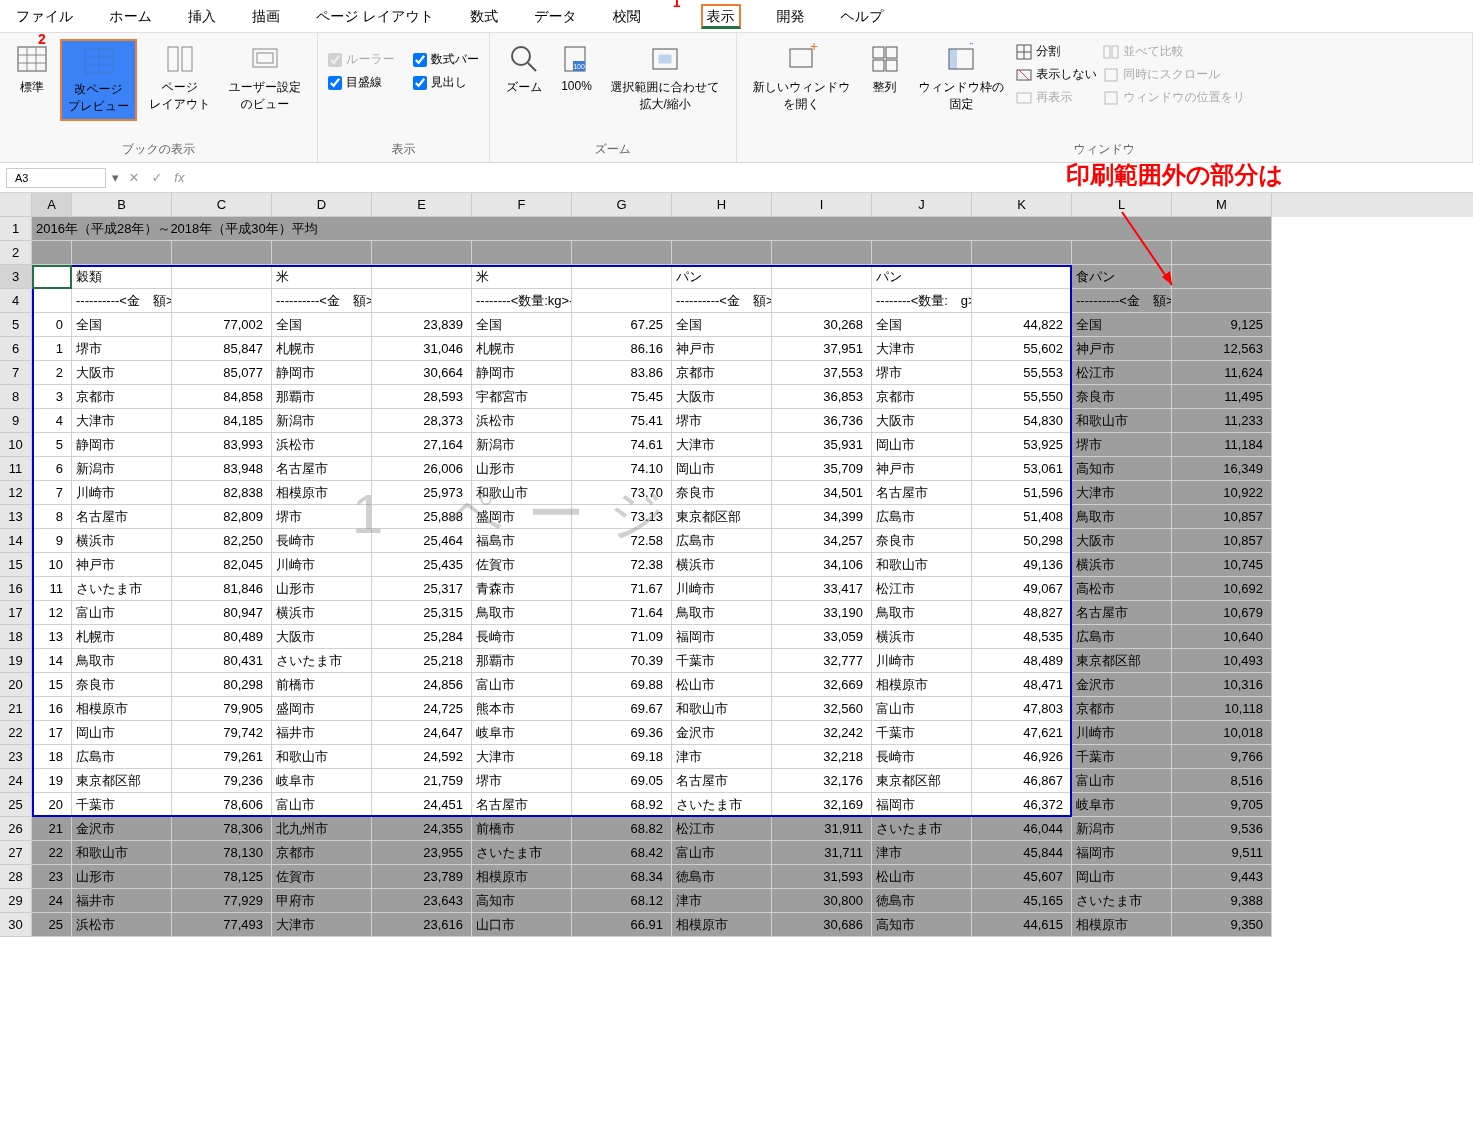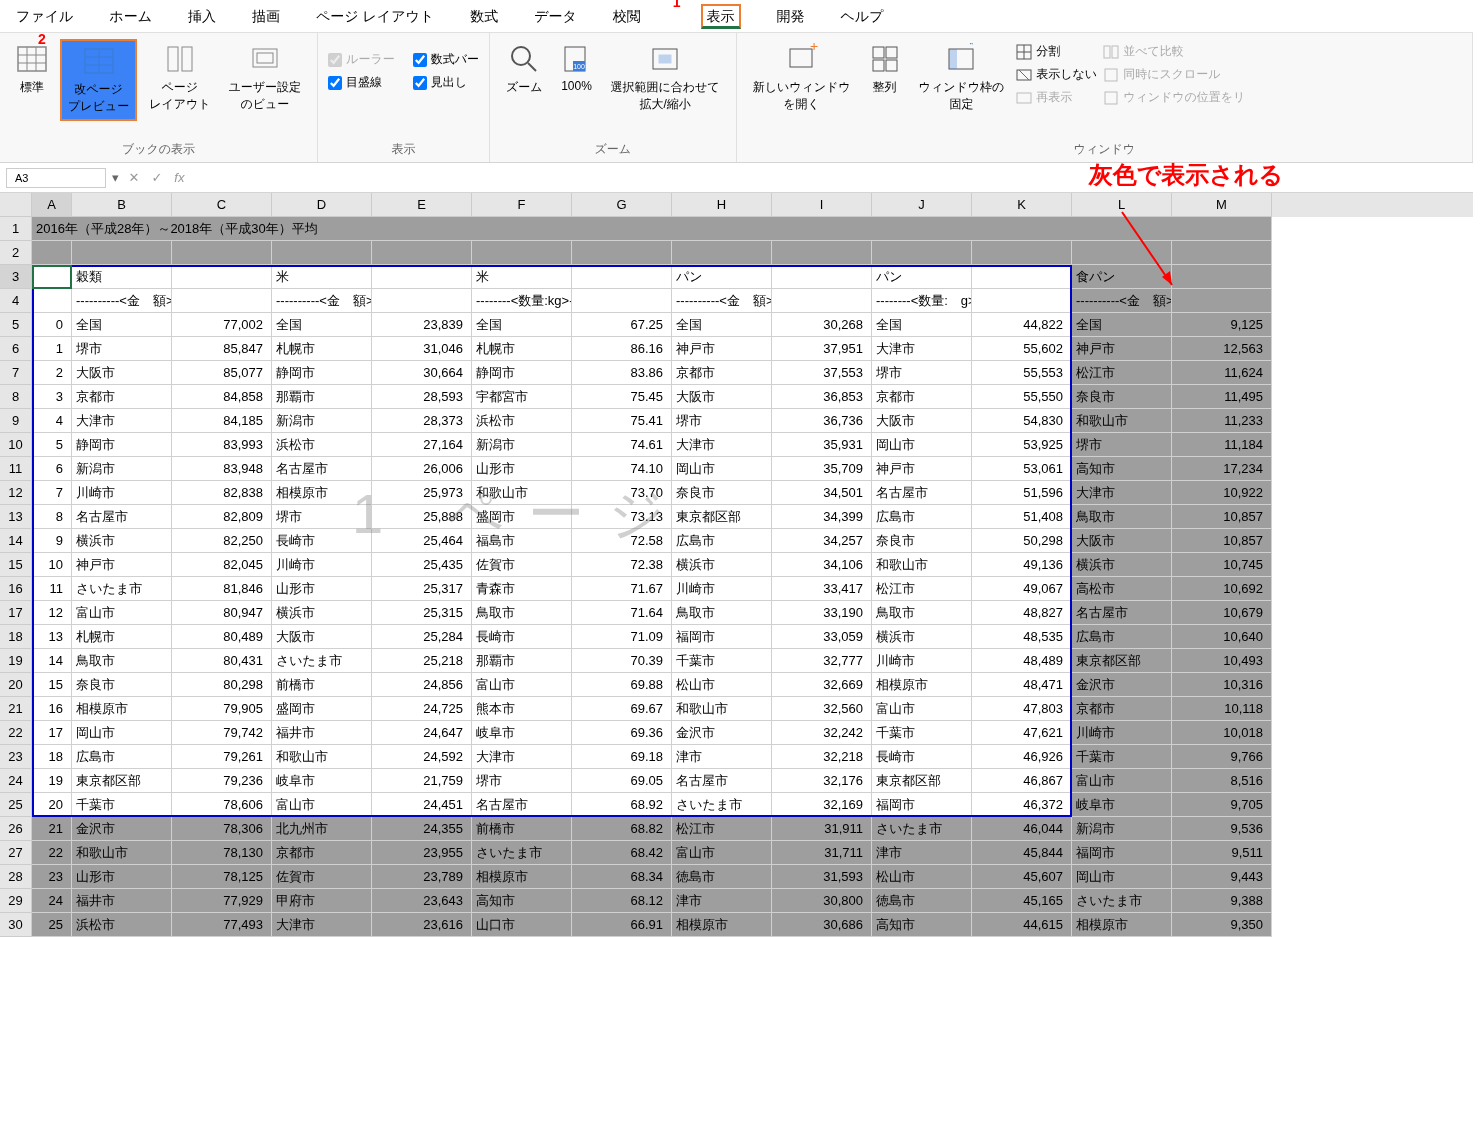--- a/index.html
+++ b/index.html
@@ -240,20 +240,21 @@
 
 <div class="namebox-row">
   <input class="namebox" value="A3" style="">
   <span style="color:#666;">▾</span>
   <div class="fx-icons">
     <span>✕</span>
     <span>✓</span>
     <span style="font-style:italic;">fx</span>
   </div>
   <div class="annotation">
+    <div>印刷範囲外の部分は</div>
     <div style="text-align:center;">灰色で表示される</div>
   </div>
 </div>
 
 <div class="sheet-area">
   <div class="col-headers" id="col-headers">
     <div class="row-col-corner"></div>
   <div class="col-header sel" style="width: 40px;">A</div>
       <div class="col-header" style="width: 100px;">B</div>
       <div class="col-header" style="width: 100px;">C</div>
@@ -453,21 +454,21 @@
           <div class="cell num" style="width: 100px;">83,948</div>
           <div class="cell" style="width: 100px;">名古屋市</div>
           <div class="cell num" style="width: 100px;">26,006</div>
           <div class="cell" style="width: 100px;">山形市</div>
           <div class="cell num" style="width: 100px;">74.10</div>
           <div class="cell" style="width: 100px;">岡山市</div>
           <div class="cell num" style="width: 100px;">35,709</div>
           <div class="cell" style="width: 100px;">神戸市</div>
           <div class="cell num" style="width: 100px;">53,061</div>
           <div class="cell gray" style="width: 100px;">高知市</div>
-          <div class="cell gray num" style="width: 100px;">17,234</div>
+          <div class="cell gray num" style="width: 100px;">16,349</div>
         </div>
         <div class="cell-row">
           <div class="cell num" style="width: 40px;">7</div>
           <div class="cell" style="width: 100px;">川崎市</div>
           <div class="cell num" style="width: 100px;">82,838</div>
           <div class="cell" style="width: 100px;">相模原市</div>
           <div class="cell num" style="width: 100px;">25,973</div>
           <div class="cell" style="width: 100px;">和歌山市</div>
           <div class="cell num" style="width: 100px;">73.70</div>
           <div class="cell" style="width: 100px;">奈良市</div>

